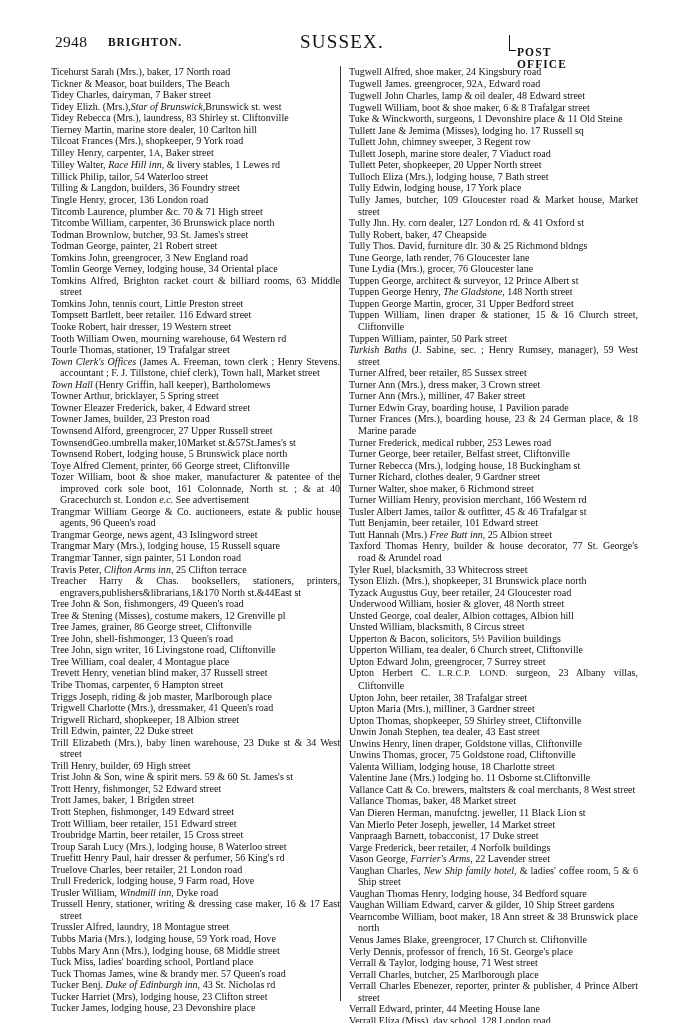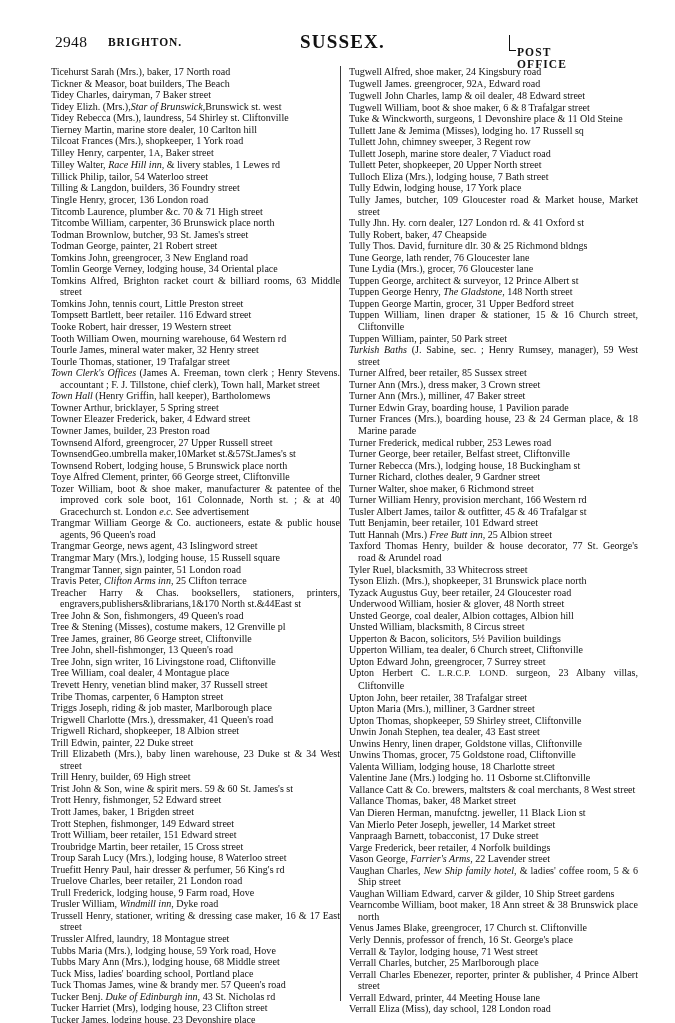--- a/index.html
+++ b/index.html
@@ -46,21 +46,21 @@
     font-size: 11.5px;
     font-variant: small-caps;
     letter-spacing: 0.9px;
     font-weight: 600;
   }
   .rh-county {
     position: absolute;
     left: 300px;
     top: -2px;
     font-size: 19px;
-    font-weight: bold;
+    font-weight: normal;
     letter-spacing: 1.2px;
   }
   .rh-section {
     position: absolute;
     left: 517px;
     top: 13px;
     font-size: 11.5px;
     font-variant: small-caps;
     letter-spacing: 1.1px;
     font-weight: 600;
@@ -138,40 +138,39 @@
   </div>
 
   <div class="col-rule"></div>
 
   <div class="columns">
     <div class="col col-left">
         <p class="entry">Ticehurst Sarah (Mrs.), baker, 17 North road</p>
         <p class="entry">Tickner &amp; Measor, boat builders, The Beach</p>
         <p class="entry">Tidey Charles, dairyman, 7 Baker street</p>
         <p class="entry just">Tidey Elizh. (Mrs.),<i>Star of Brunswick</i>,Brunswick st. west</p>
-        <p class="entry">Tidey Rebecca (Mrs.), laundress, 54 Shirley st. Cliftonville</p>
+        <p class="entry">Tidey Rebecca (Mrs.), laundress, 83 Shirley st. Cliftonville</p>
         <p class="entry">Tierney Martin, marine store dealer, 10 Carlton hill</p>
-        <p class="entry">Tilcoat Frances (Mrs.), shopkeeper, 1 York road</p>
+        <p class="entry">Tilcoat Frances (Mrs.), shopkeeper, 9 York road</p>
         <p class="entry just">Tilley Henry, carpenter, 1<span class="sc">A</span>, Baker street</p>
         <p class="entry just">Tilley Walter, <i>Race Hill inn</i>, &amp; livery stables, 1 Lewes rd</p>
         <p class="entry">Tillick Philip, tailor, 54 Waterloo street</p>
         <p class="entry">Tilling &amp; Langdon, builders, 36 Foundry street</p>
         <p class="entry">Tingle Henry, grocer, 136 London road</p>
         <p class="entry">Titcomb Laurence, plumber &amp;c. 70 &amp; 71 High street</p>
         <p class="entry">Titcombe William, carpenter, 36 Brunswick place north</p>
         <p class="entry">Todman Brownlow, butcher, 93 St. James's street</p>
         <p class="entry">Todman George, painter, 21 Robert street</p>
         <p class="entry">Tomkins John, greengrocer, 3 New England road</p>
         <p class="entry">Tomlin George Verney, lodging house, 34 Oriental place</p>
         <p class="entry just">Tomkins Alfred, Brighton racket court &amp; billiard rooms, 63 Middle street</p>
         <p class="entry">Tomkins John, tennis court, Little Preston street</p>
         <p class="entry">Tompsett Bartlett, beer retailer. 116 Edward street</p>
         <p class="entry">Tooke Robert, hair dresser, 19 Western street</p>
         <p class="entry">Tooth William Owen, mourning warehouse, 64 Western rd</p>
-        <p class="entry">Tourle James, mineral water maker, 32 Henry street</p>
         <p class="entry">Tourle Thomas, stationer, 19 Trafalgar street</p>
         <p class="entry just"><i>Town Clerk's Offices</i> (James A. Freeman, town clerk ; Henry Stevens. accountant ; F. J. Tillstone, chief clerk), Town hall, Market street</p>
         <p class="entry"><i>Town Hall</i> (Henry Griffin, hall keeper), Bartholomews</p>
         <p class="entry">Towner Arthur, bricklayer, 5 Spring street</p>
         <p class="entry">Towner Eleazer Frederick, baker, 4 Edward street</p>
         <p class="entry">Towner James, builder, 23 Preston road</p>
         <p class="entry">Townsend Alford, greengrocer, 27 Upper Russell street</p>
         <p class="entry">TownsendGeo.umbrella maker,10Market st.&amp;57St.James's st</p>
         <p class="entry">Townsend Robert, lodging house, 5 Brunswick place north</p>
         <p class="entry">Toye Alfred Clement, printer, 66 George street, Cliftonville</p>
@@ -275,20 +274,21 @@
         <p class="entry">Valenta William, lodging house, 18 Charlotte street</p>
         <p class="entry">Valentine Jane (Mrs.) lodging ho. 11 Osborne st.Cliftonville</p>
         <p class="entry just">Vallance Catt &amp; Co. brewers, maltsters &amp; coal merchants, 8 West street</p>
         <p class="entry">Vallance Thomas, baker, 48 Market street</p>
         <p class="entry">Van Dieren Herman, manufctng. jeweller, 11 Black Lion st</p>
         <p class="entry">Van Mierlo Peter Joseph, jeweller, 14 Market street</p>
         <p class="entry">Vanpraagh Barnett, tobacconist, 17 Duke street</p>
         <p class="entry">Varge Frederick, beer retailer, 4 Norfolk buildings</p>
         <p class="entry">Vason George, <i>Farrier's Arms</i>, 22 Lavender street</p>
         <p class="entry just">Vaughan Charles, <i>New Ship family hotel</i>, &amp; ladies' coffee room, 5 &amp; 6 Ship street</p>
+        <p class="entry">Vaughan Thomas Henry, lodging house, 34 Bedford square</p>
         <p class="entry just">Vaughan William Edward, carver &amp; gilder, 10 Ship Street gardens</p>
         <p class="entry just">Vearncombe William, boot maker, 18 Ann street &amp; 38 Brunswick place north</p>
         <p class="entry">Venus James Blake, greengrocer, 17 Church st. Cliftonville</p>
         <p class="entry">Verly Dennis, professor of french, 16 St. George's place</p>
         <p class="entry">Verrall &amp; Taylor, lodging house, 71 West street</p>
         <p class="entry">Verrall Charles, butcher, 25 Marlborough place</p>
         <p class="entry just">Verrall Charles Ebenezer, reporter, printer &amp; publisher, 4 Prince Albert street</p>
         <p class="entry">Verrall Edward, printer, 44 Meeting House lane</p>
         <p class="entry">Verrall Eliza (Miss), day school, 128 London road</p>
       </div>

